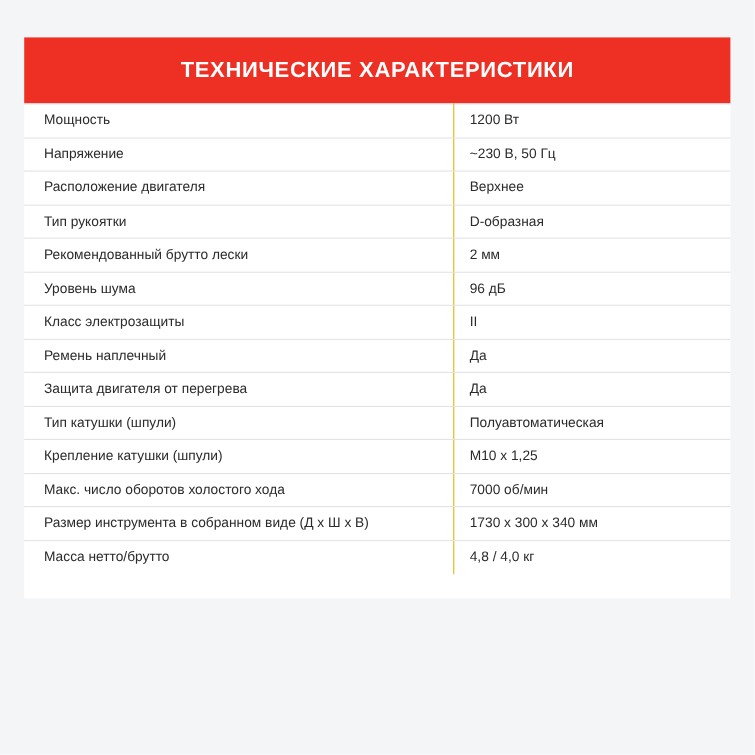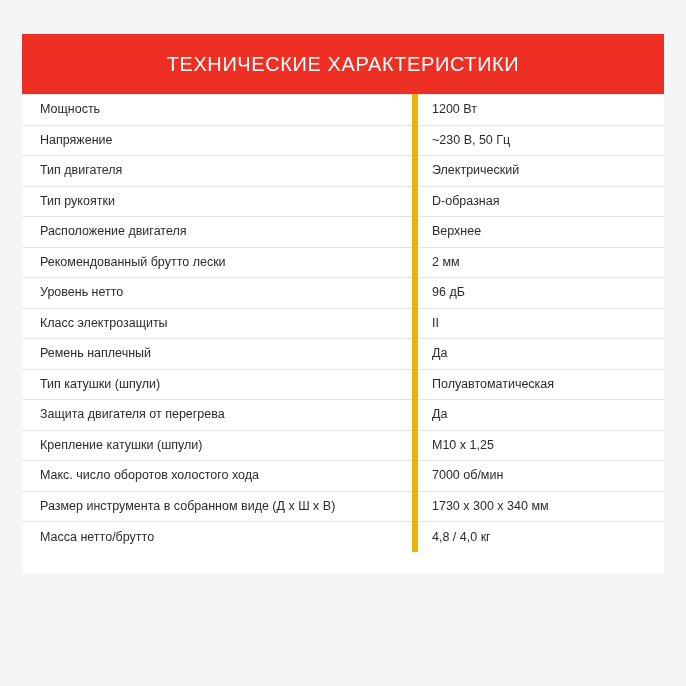--- a/index.html
+++ b/index.html
@@ -24,42 +24,42 @@
     background: #ed2f24;
     height: 60px;
     display: flex;
     align-items: center;
     justify-content: center;
   }
   .spec-header-title {
     color: #ffffff;
     font-size: 20px;
     letter-spacing: 0.6px;
-    font-weight: normal;
+    font-weight: bold;
     text-align: center;
   }
   table.spec-table {
     border-collapse: collapse;
     width: 100%;
     table-layout: fixed;
   }
   table.spec-table tr {
     height: 30.5px;
   }
   table.spec-table td {
     border-bottom: 1px solid #e2e3e5;
     font-size: 12.5px;
     color: #2b2b2b;
     padding: 0 0 0 18px;
     vertical-align: middle;
     line-height: 1.2;
   }
   table.spec-table td.spec-name {
     width: 372px;
-    border-right: 6px solid #eab308;
+    border-right: 1px solid #eab308;
   }
   table.spec-table td.spec-value {
     padding-left: 14px;
   }
   table.spec-table tr:first-child td {
     border-top: 1px solid #e2e3e5;
   }
   table.spec-table tr:last-child td {
     border-bottom: none;
   }
@@ -78,54 +78,50 @@
     <tbody>
         <tr>
           <td class="spec-name">Мощность</td>
           <td class="spec-value">1200 Вт</td>
         </tr>
         <tr>
           <td class="spec-name">Напряжение</td>
           <td class="spec-value">~230 В, 50 Гц</td>
         </tr>
         <tr>
-          <td class="spec-name">Тип двигателя</td>
-          <td class="spec-value">Электрический</td>
+          <td class="spec-name">Расположение двигателя</td>
+          <td class="spec-value">Верхнее</td>
         </tr>
         <tr>
           <td class="spec-name">Тип рукоятки</td>
           <td class="spec-value">D-образная</td>
         </tr>
         <tr>
-          <td class="spec-name">Расположение двигателя</td>
-          <td class="spec-value">Верхнее</td>
-        </tr>
-        <tr>
           <td class="spec-name">Рекомендованный брутто лески</td>
           <td class="spec-value">2 мм</td>
         </tr>
         <tr>
-          <td class="spec-name">Уровень нетто</td>
+          <td class="spec-name">Уровень шума</td>
           <td class="spec-value">96 дБ</td>
         </tr>
         <tr>
           <td class="spec-name">Класс электрозащиты</td>
           <td class="spec-value">II</td>
         </tr>
         <tr>
           <td class="spec-name">Ремень наплечный</td>
           <td class="spec-value">Да</td>
         </tr>
         <tr>
+          <td class="spec-name">Защита двигателя от перегрева</td>
+          <td class="spec-value">Да</td>
+        </tr>
+        <tr>
           <td class="spec-name">Тип катушки (шпули)</td>
           <td class="spec-value">Полуавтоматическая</td>
-        </tr>
-        <tr>
-          <td class="spec-name">Защита двигателя от перегрева</td>
-          <td class="spec-value">Да</td>
         </tr>
         <tr>
           <td class="spec-name">Крепление катушки (шпули)</td>
           <td class="spec-value">M10 x 1,25</td>
         </tr>
         <tr>
           <td class="spec-name">Макс. число оборотов холостого хода</td>
           <td class="spec-value">7000 об/мин</td>
         </tr>
         <tr>

